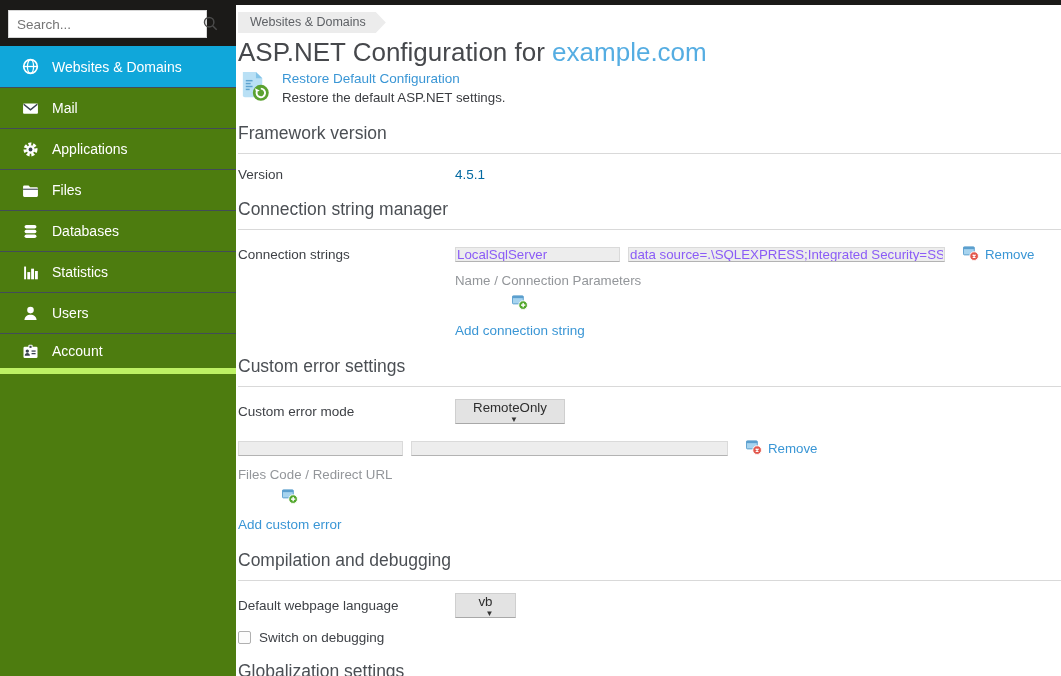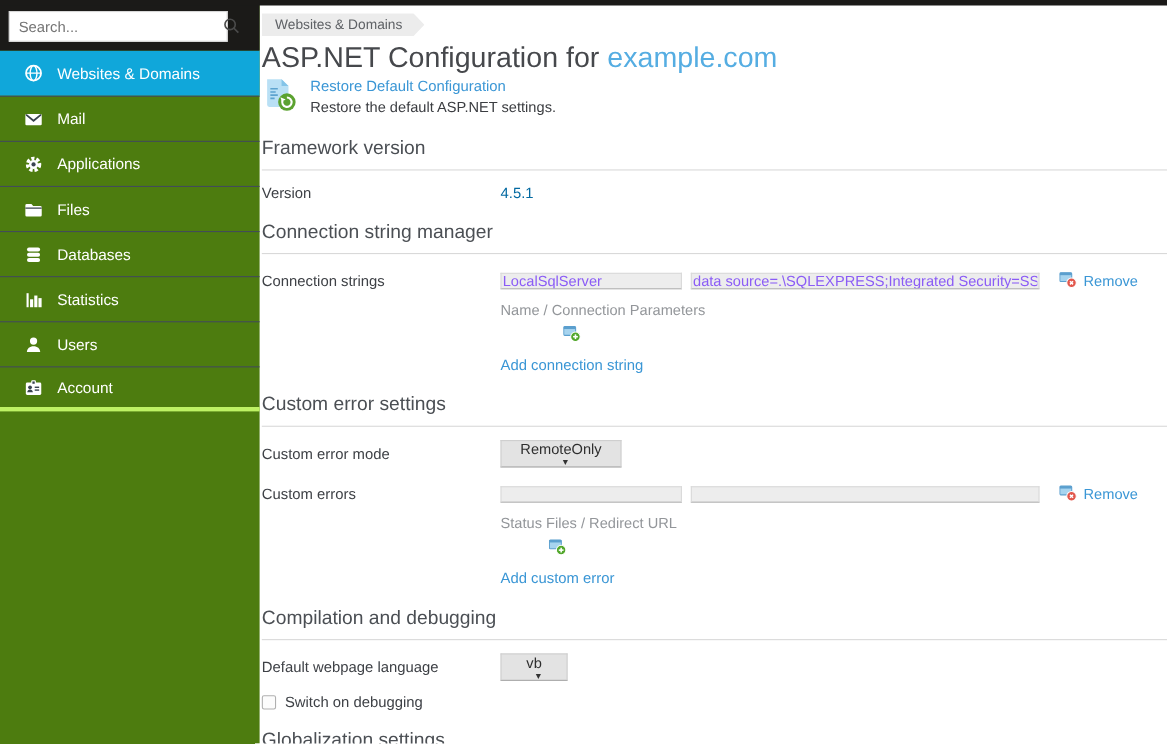--- a/index.html
+++ b/index.html
@@ -16,21 +16,21 @@
                   padding:0 30px 0 8px; font-size:13.5px; color:#2c2c2c;
                   font-family:"Liberation Sans", sans-serif; outline:none; }
   .search-icon { position:absolute; right:18px; top:16px; cursor:pointer; }
 
   .menu { display:block; }
   .menu-item { height:41px; display:flex; align-items:center; padding-left:21px; gap:13px;
                color:#fff; font-size:14px; cursor:pointer; border-top:1px solid #424c58; }
   .menu-item:first-child { border-top:none; }
   .menu-item.active { background:#10a7da; border-top-color:#10a7da; }
   .menu-item.active + .menu-item { border-top-color:#424c58; }
-  .menu-item:last-child { border-bottom:4px solid #bef264; }
+  .menu-item:last-child { border-bottom:6px solid #bef264; }
   .mi { width:18px; height:17px; display:inline-flex; align-items:center; justify-content:center; }
 
   
   .content { position:absolute; left:219px; top:5px; width:842px; height:671px;
              background:#fff; padding:7px 0 0 19px; }
 
   .breadcrumb { display:inline-block; background:#ececec; color:#5e6165; font-size:12.5px;
                 line-height:21px; height:21px; padding:0 20px 0 12px; cursor:pointer;
                 clip-path:polygon(0 0, calc(100% - 10px) 0, 100% 50%, calc(100% - 10px) 100%, 0 100%); }
 
@@ -252,38 +252,37 @@
   
   <h2>Custom error settings</h2>
   <div class="row">
     <div class="lbl">Custom error mode</div>
     <div class="fake-select sel-mode">
       <span>RemoteOnly</span>
       <span class="caret">▼</span>
     </div>
   </div>
   <div class="row">
-    <div class="lbl">Custom errors</div>
     <div>
       <div class="field-line">
         <input type="text" class="txt w-name" style="">
         <input type="text" class="txt w-params" style="">
         <a class="link remove">
           <span>
             <svg width="16" height="16" viewBox="0 0 17 17">
                 <rect x="0.5" y="2" width="11.5" height="8.5" rx="1" fill="#a7d4ef" stroke="#5b9fce" stroke-width="1"></rect>
                 <rect x="0.5" y="2" width="11.5" height="2.4" fill="#5b9fce"></rect>
                 <circle cx="11.8" cy="11.8" r="4.6" fill="#e2574c" stroke="#fff" stroke-width="1"></circle>
                 <path d="M10.3 10.3 l3 3 M13.3 10.3 l-3 3" stroke="#fff" stroke-width="1.4"></path>
               </svg>
           </span>
           <span>Remove</span>
         </a>
       </div>
-      <div class="hint">Status Files / Redirect URL</div>
+      <div class="hint">Files Code / Redirect URL</div>
       <a class="link add-link">
         <span>
           <svg width="16" height="16" viewBox="0 0 17 17">
               <rect x="0.5" y="2" width="11.5" height="8.5" rx="1" fill="#a7d4ef" stroke="#5b9fce" stroke-width="1"></rect>
               <rect x="0.5" y="2" width="11.5" height="2.4" fill="#5b9fce"></rect>
               <circle cx="11.8" cy="11.8" r="4.6" fill="#52a72b" stroke="#fff" stroke-width="1"></circle>
               <rect x="11.1" y="9.5" width="1.5" height="4.6" fill="#fff"></rect>
               <rect x="9.55" y="11.05" width="4.6" height="1.5" fill="#fff"></rect>
             </svg>
         </span>

